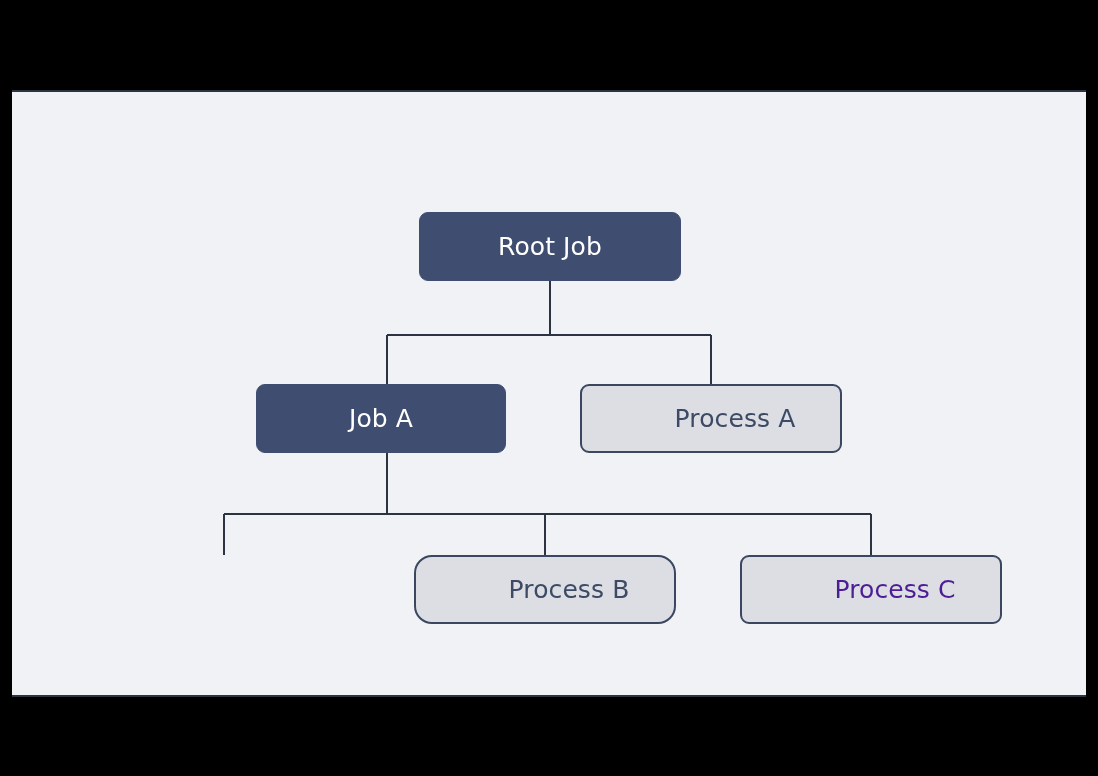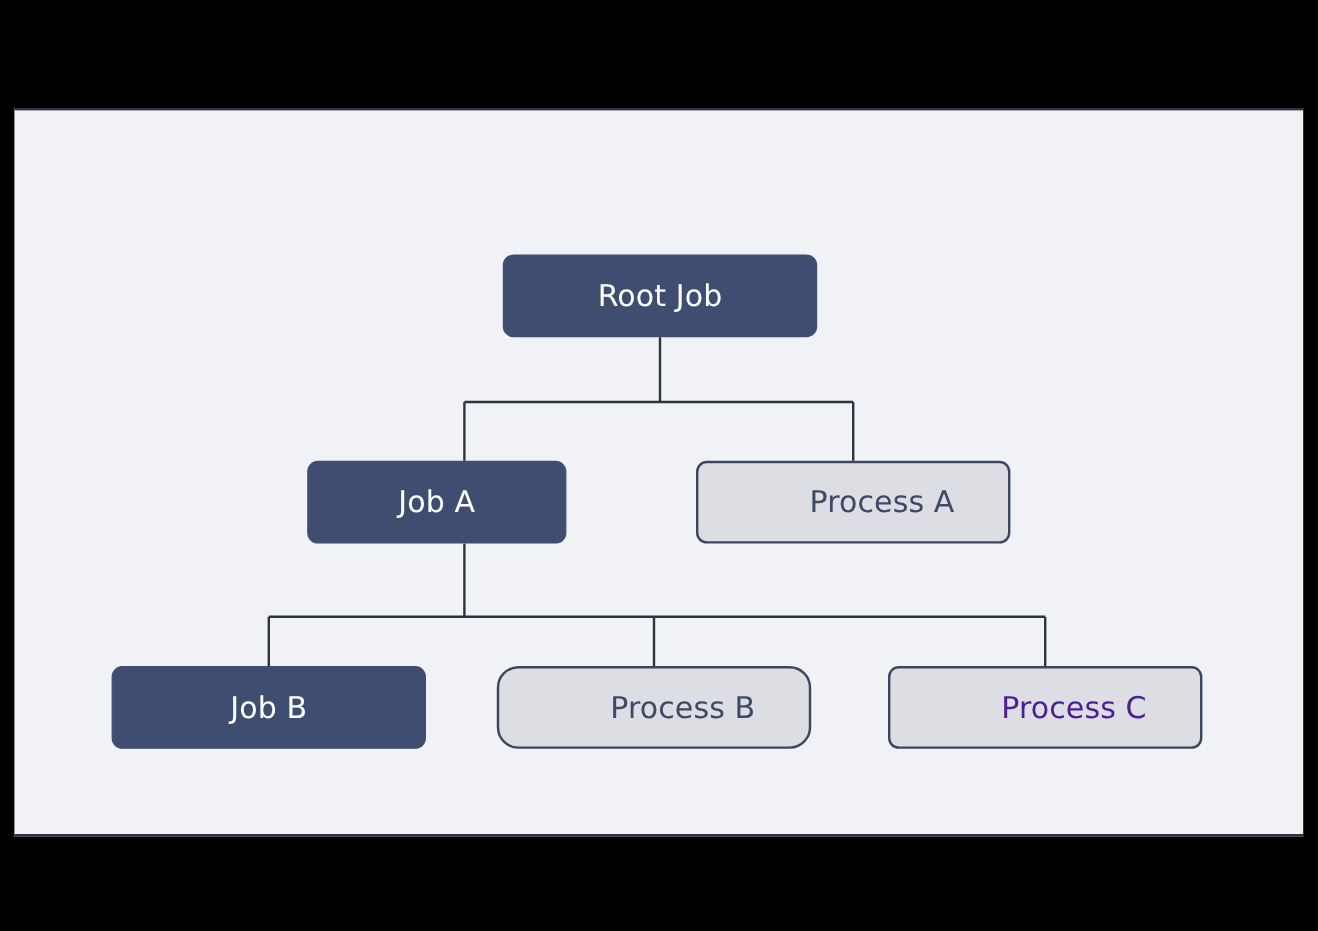--- a/index.html
+++ b/index.html
@@ -91,31 +91,28 @@
       <path d="M 212 422 L 859 422" fill="none" stroke="#2b3440" stroke-width="2"></path>
       <path d="M 212 422 L 212 463" fill="none" stroke="#2b3440" stroke-width="2"></path>
       <path d="M 533 422 L 533 463" fill="none" stroke="#2b3440" stroke-width="2"></path>
       <path d="M 859 422 L 859 463" fill="none" stroke="#2b3440" stroke-width="2"></path>
     </svg>
 
     <div class="node job" id="n-root-job" style="left: 407px; top: 120px; width: 262px; height: 69px; background: rgb(63, 78, 112); border-color: rgb(63, 78, 112); color: rgb(255, 255, 255);">
       <span>Root Job</span>
     </div>
 
-    <div class="node job" id="n-job-a" style="left: 244px; top: 292px; width: 216px; height: 69px; background: rgb(63, 78, 112); border-color: rgb(63, 78, 112); color: rgb(255, 255, 255);">
+    <div class="node job" id="n-job-a" style="left: 244px; top: 292px; width: 250px; height: 69px; background: rgb(63, 78, 112); border-color: rgb(63, 78, 112); color: rgb(255, 255, 255);">
       <span>Job A</span>
     </div>
 
     <div class="node process" id="n-process-a" style="left: 568px; top: 292px; width: 262px; height: 69px; background: rgb(220, 222, 227); border-color: rgb(59, 71, 96); color: rgb(61, 74, 102);">
       <span>Process A</span>
     </div>
 
-    <div class="node job" id="n-job-b" style="left: 81px; top: 463px; width: 262px; height: 69px; background: rgb(63, 78, 112); border-color: rgb(63, 78, 112); color: rgb(255, 255, 255);">
-      <span>Job B</span>
-    </div>
 
     <div class="node process" id="n-process-b" style="left: 402px; top: 463px; width: 262px; height: 69px; background: rgb(220, 222, 227); border-color: rgb(59, 71, 96); color: rgb(61, 74, 102); border-radius: 18px;">
       <span>Process B</span>
     </div>
 
     <div class="node process" id="n-process-c" style="left: 728px; top: 463px; width: 262px; height: 69px; background: rgb(220, 222, 227); border-color: rgb(59, 71, 96); color: #4c1d95;">
       <span>Process C</span>
     </div>
 
   </div>

